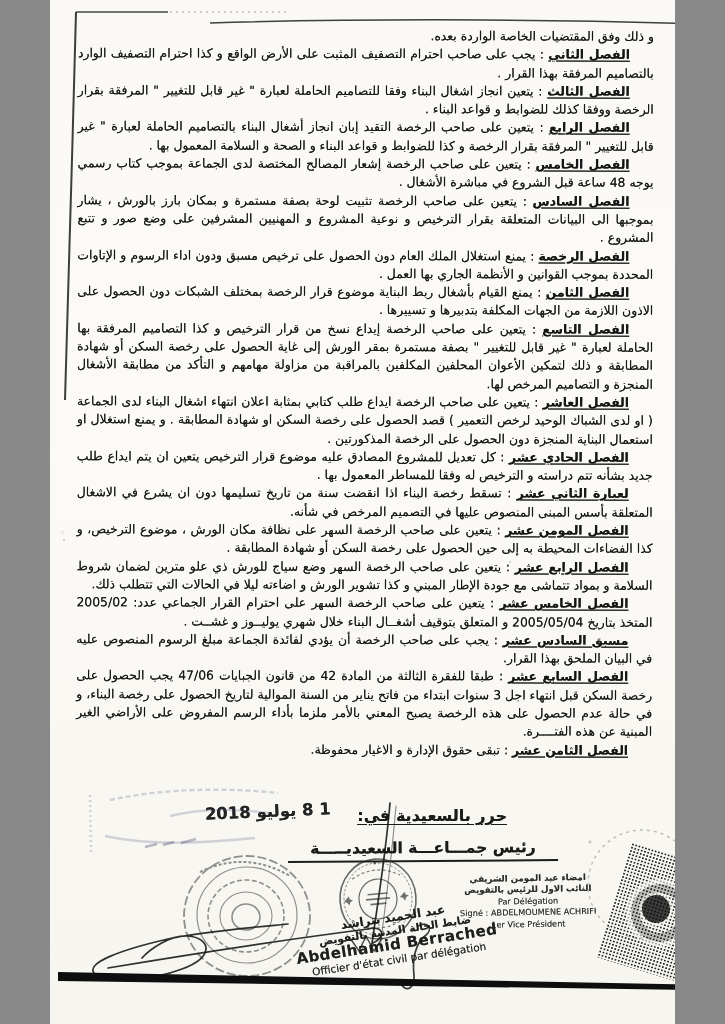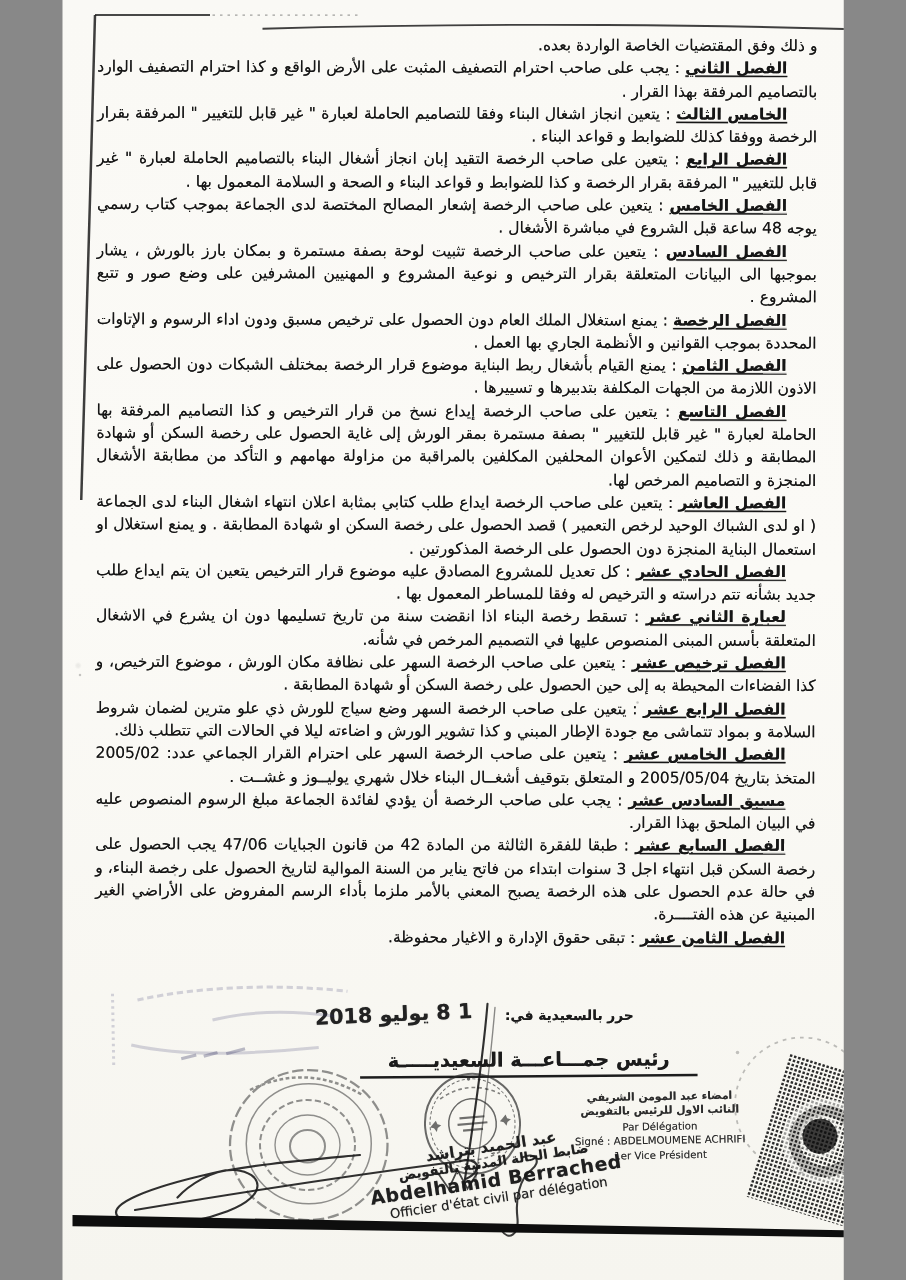--- a/index.html
+++ b/index.html
@@ -32,22 +32,22 @@
   p.article{text-indent:24px;}
   p.intro{text-align:right;}
   .a-label{font-weight:bold; text-decoration:underline; text-underline-offset:2px;}
   
   #closing-row{
     position:absolute; top:806px; right:168px;
     direction:rtl; display:flex; align-items:flex-start; gap:26px;
     white-space:nowrap;
   }
   #drawn-at{
-    font-weight:bold; font-size:11px;
-    text-underline-offset:3px;
+    font-weight:bold; font-size:16px;
+    text-decoration:underline; text-underline-offset:3px;
     text-shadow:0 0 .4px rgba(0,0,0,.7);
   }
   #date-stamp{
     font-weight:bold; font-size:16.5px; letter-spacing:2px;
     color:#222; transform:rotate(-2.5deg) translateY(-4px);
     text-shadow:0 0 .6px rgba(20,20,20,.65);
   }
   #president-line{
     position:absolute; top:839px; left:238px; width:270px;
     direction:rtl; text-align:center;
@@ -111,41 +111,41 @@
 <body>
 
 <div id="page">
 
   <div id="doc-text">
     <p class="intro">و ذلك وفق المقتضيات الخاصة الواردة بعده.</p>
     <div>
 
         <p class="article"><span class="a-label">الفصل الثاني</span><span class="a-body"> : يجب على صاحب احترام التصفيف المثبت على الأرض الواقع و كذا احترام التصفيف الوارد بالتصاميم المرفقة بهذا القرار .</span></p>
 
-        <p class="article"><span class="a-label">الخامس الثالث</span><span class="a-body"> : يتعين انجاز اشغال البناء وفقا للتصاميم الحاملة لعبارة " غير قابل للتغيير " المرفقة بقرار الرخصة ووفقا كذلك للضوابط و قواعد البناء .</span></p>
+        <p class="article"><span class="a-label">الفصل الثالث</span><span class="a-body"> : يتعين انجاز اشغال البناء وفقا للتصاميم الحاملة لعبارة " غير قابل للتغيير " المرفقة بقرار الرخصة ووفقا كذلك للضوابط و قواعد البناء .</span></p>
 
         <p class="article"><span class="a-label">الفصل الرابع</span><span class="a-body"> : يتعين على صاحب الرخصة التقيد إبان انجاز أشغال البناء بالتصاميم الحاملة لعبارة " غير قابل للتغيير " المرفقة بقرار الرخصة و كذا للضوابط و قواعد البناء و الصحة و السلامة المعمول بها .</span></p>
 
         <p class="article"><span class="a-label">الفصل الخامس</span><span class="a-body"> : يتعين على صاحب الرخصة إشعار المصالح المختصة لدى الجماعة بموجب كتاب رسمي يوجه 48 ساعة قبل الشروع في مباشرة الأشغال .</span></p>
 
         <p class="article"><span class="a-label">الفصل السادس</span><span class="a-body"> : يتعين على صاحب الرخصة تثبيت لوحة بصفة مستمرة و بمكان بارز بالورش ، يشار بموجبها الى البيانات المتعلقة بقرار الترخيص و نوعية المشروع و المهنيين المشرفين على وضع صور و تتبع المشروع .</span></p>
 
         <p class="article"><span class="a-label">الفصل الرخصة</span><span class="a-body"> : يمنع استغلال الملك العام دون الحصول على ترخيص مسبق  ودون اداء الرسوم و الإتاوات المحددة بموجب القوانين و الأنظمة الجاري بها العمل .</span></p>
 
         <p class="article"><span class="a-label">الفصل الثامن</span><span class="a-body"> : يمنع القيام بأشغال ربط البناية موضوع قرار الرخصة بمختلف الشبكات  دون الحصول على الاذون اللازمة من الجهات  المكلفة بتدبيرها و تسييرها .</span></p>
 
         <p class="article"><span class="a-label">الفصل التاسع</span><span class="a-body"> : يتعين على صاحب الرخصة إيداع نسخ من قرار الترخيص  و كذا التصاميم المرفقة بها الحاملة لعبارة " غير قابل للتغيير " بصفة مستمرة بمقر الورش إلى غاية الحصول على رخصة السكن أو شهادة المطابقة و ذلك لتمكين الأعوان المحلفين المكلفين بالمراقبة من مزاولة مهامهم و التأكد من مطابقة الأشغال المنجزة و التصاميم المرخص لها.</span></p>
 
         <p class="article"><span class="a-label">الفصل العاشر</span><span class="a-body"> : يتعين على صاحب الرخصة ايداع طلب كتابي بمثابة اعلان انتهاء اشغال البناء لدى الجماعة ( او لدى الشباك الوحيد لرخص التعمير ) قصد الحصول على رخصة السكن او شهادة المطابقة . و يمنع استغلال او استعمال البناية المنجزة دون الحصول على الرخصة المذكورتين .</span></p>
 
         <p class="article"><span class="a-label">الفصل الحادي عشر</span><span class="a-body"> : كل تعديل للمشروع المصادق عليه موضوع قرار الترخيص يتعين ان يتم ايداع طلب جديد بشأنه تتم دراسته و الترخيص له وفقا للمساطر المعمول بها .</span></p>
 
         <p class="article"><span class="a-label">لعبارة الثاني عشر</span><span class="a-body"> : تسقط رخصة البناء اذا انقضت سنة من تاريخ تسليمها دون ان يشرع في الاشغال المتعلقة بأسس المبنى المنصوص عليها في التصميم المرخص في شأنه.</span></p>
 
-        <p class="article"><span class="a-label">الفصل ترخيص عشر</span><span class="a-body"> : يتعين على صاحب الرخصة السهر على نظافة مكان الورش ، موضوع الترخيص، و كذا الفضاءات المحيطة به إلى حين الحصول على رخصة السكن أو شهادة المطابقة .</span></p>
+        <p class="article"><span class="a-label">الفصل المومن عشر</span><span class="a-body"> : يتعين على صاحب الرخصة السهر على نظافة مكان الورش ، موضوع الترخيص، و كذا الفضاءات المحيطة به إلى حين الحصول على رخصة السكن أو شهادة المطابقة .</span></p>
 
         <p class="article"><span class="a-label">الفصل الرابع عشر</span><span class="a-body"> : يتعين على صاحب الرخصة السهر وضع سياج للورش ذي علو مترين لضمان شروط السلامة و بمواد تتماشى مع جودة الإطار المبني و كذا تشوير الورش و اضاءته ليلا في الحالات التي تتطلب ذلك.</span></p>
 
         <p class="article"><span class="a-label">الفصل الخامس عشر</span><span class="a-body"> : يتعين على صاحب الرخصة السهر على احترام القرار الجماعي عدد: 2005/02 المتخذ بتاريخ 2005/05/04 و المتعلق بتوقيف أشغــال البناء خلال شهري يوليــوز و غشــت .</span></p>
 
         <p class="article"><span class="a-label">مسبق السادس عشر</span><span class="a-body"> : يجب على صاحب الرخصة أن يؤدي لفائدة الجماعة مبلغ الرسوم المنصوص عليه في البيان الملحق بهذا القرار.</span></p>
 
         <p class="article"><span class="a-label">الفصل السابع عشر</span><span class="a-body"> : طبقا للفقرة الثالثة من المادة 42 من قانون الجبايات 47/06 يجب الحصول على رخصة السكن قبل انتهاء اجل 3 سنوات ابتداء من فاتح يناير من السنة الموالية لتاريخ الحصول على رخصة البناء، و في حالة عدم الحصول على هذه الرخصة يصبح المعني بالأمر ملزما بأداء الرسم المفروض على الأراضي الغير المبنية عن هذه الفتــــرة.</span></p>
 
         <p class="article"><span class="a-label">الفصل الثامن عشر</span><span class="a-body"> : تبقى حقوق الإدارة و الاغيار محفوظة.</span></p>

